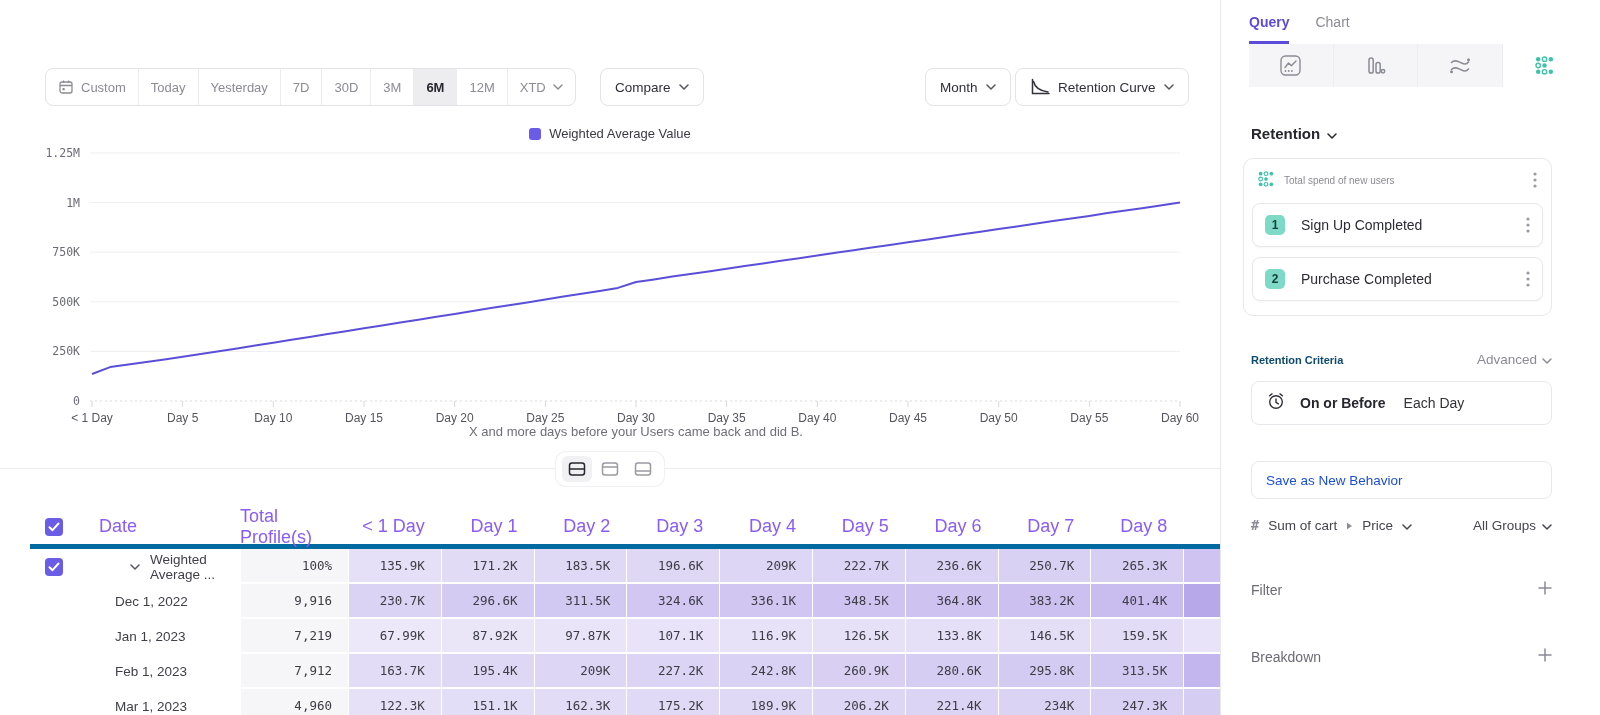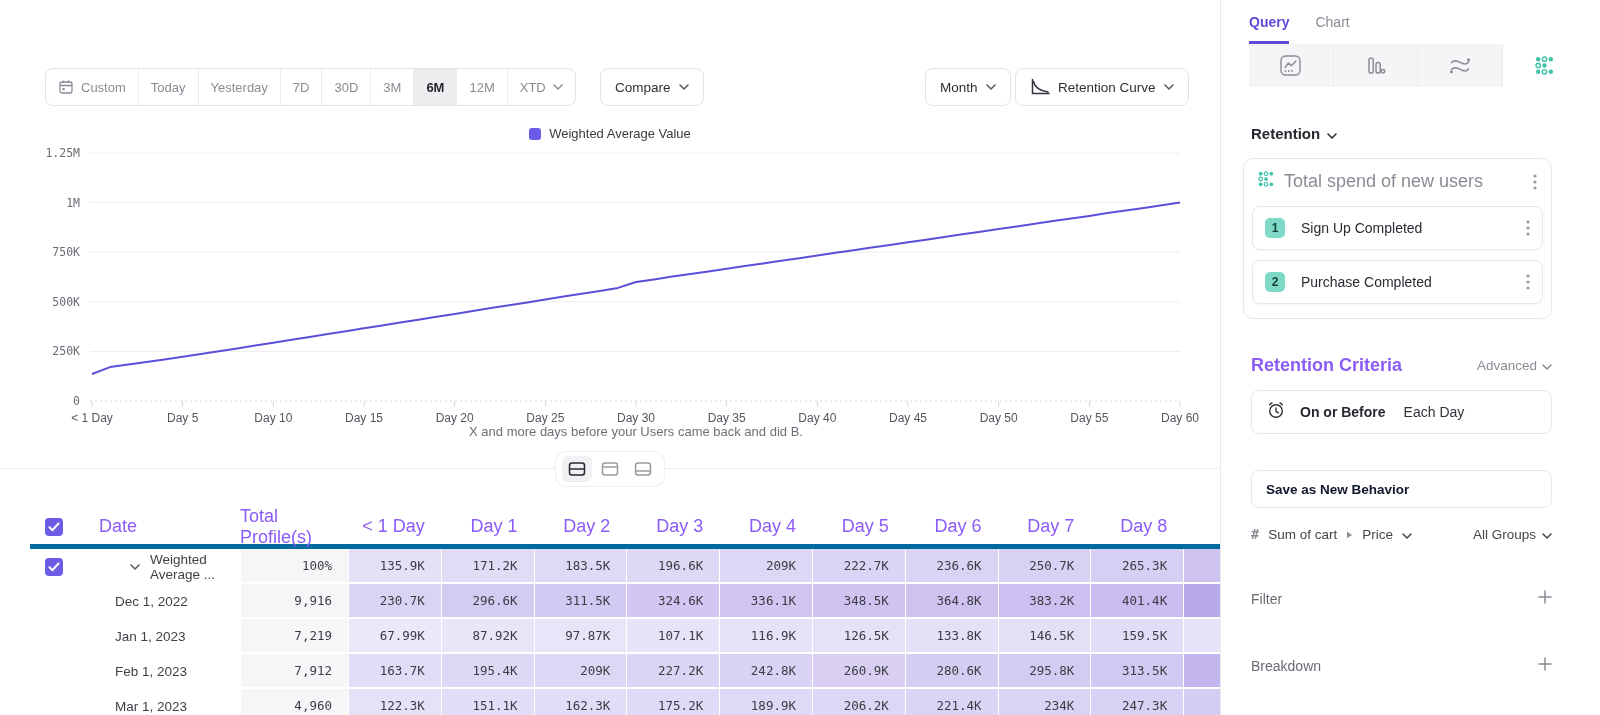--- a/index.html
+++ b/index.html
@@ -46,32 +46,32 @@
 
   
   .tabs { display:flex; gap:26px; padding:14px 0 0 28px; height:44px; }
   .tab { font-size:14px; color:#8b8b95; padding-bottom:9px; border-bottom:3px solid transparent; }
   .tab.active { color:#5c4bd8; font-weight:700; border-bottom-color:#5c4bd8; }
   .icon-strip { display:flex; margin:0 14px 0 28px; height:43px; }
   .icon-tile { flex:1; display:flex; align-items:center; justify-content:center; background:#f5f5f7; border-right:1px solid #ededef; }
   .icon-tile:last-child { background:#fff; border-right:none; }
   .section-title { margin:38px 0 0 30px; display:flex; align-items:center; gap:7px; font-size:15px; font-weight:700; color:#26262e; }
   .behavior-card { margin:16px 48px 0 22px; border:1px solid #e8e8ec; border-radius:10px; padding-bottom:4px; }
-  .behavior-head { display:flex; align-items:center; gap:10px; padding:12px 14px 10px; font-size:18px; color:#8b8b95; }
+  .behavior-head { display:flex; align-items:center; gap:10px; padding:12px 14px 10px; font-size:10px; color:#8b8b95; }
   .step-card { margin:4px 8px 10px; border:1px solid #e8e8ec; border-radius:8px; box-shadow:0 1px 2px rgba(0,0,0,.04); height:44px; display:flex; align-items:center; padding:0 12px; background:#fff; }
   .step-badge { width:20px; height:20px; border-radius:5px; background:#7edac6; color:#153e37; font-size:12px; font-weight:700; display:flex; align-items:center; justify-content:center; }
   .step-label { margin-left:16px; font-size:14px; font-weight:500; color:#2b2b33; }
   .push { margin-left:auto; display:flex; align-items:center; }
   .criteria-row { margin:36px 48px 0 30px; display:flex; align-items:center; justify-content:space-between; }
-  .criteria-title { font-size:18px; font-weight:700; color:#8b5cf6; }
+  .criteria-title { font-size:11px; font-weight:700; color:#0c4a6e; }
   .advanced { display:flex; align-items:center; gap:5px; font-size:13.5px; color:#8b8b95; }
   .cond-card { margin:14px 48px 0 30px; border:1px solid #e8e8ec; border-radius:8px; height:44px; display:flex; align-items:center; gap:14px; padding:0 14px; }
   .cond-bold { font-size:14px; font-weight:700; color:#26262e; }
   .cond-rest { font-size:14px; color:#32323a; margin-left:4px; }
-  .save-btn { margin:36px 48px 0 30px; border:1px solid #e8e8ec; border-radius:8px; height:38px; display:flex; align-items:center; padding:0 14px; font-size:13.5px; font-weight:700; color:#0f172a; }
+  .save-btn { margin:36px 48px 0 30px; border:1px solid #e8e8ec; border-radius:8px; height:38px; display:flex; align-items:center; padding:0 14px; font-size:13.5px; font-weight:400; color:#1d4ed8; }
   .measure-row { margin:18px 48px 0 30px; display:flex; align-items:center; gap:9px; font-size:13.5px; color:#45454d; }
   .hash { color:#8b8b95; font-weight:700; font-family:"DejaVu Sans Mono",monospace; }
   .add-row { margin:48px 48px 0 30px; display:flex; align-items:center; justify-content:space-between; font-size:14px; color:#6b6b75; }
 </style>
 </head>
 <body>
 
 <div class="left-col" data-interactable="false">
 
   <div class="seg-group" data-interactable="false" id="seg-group">

